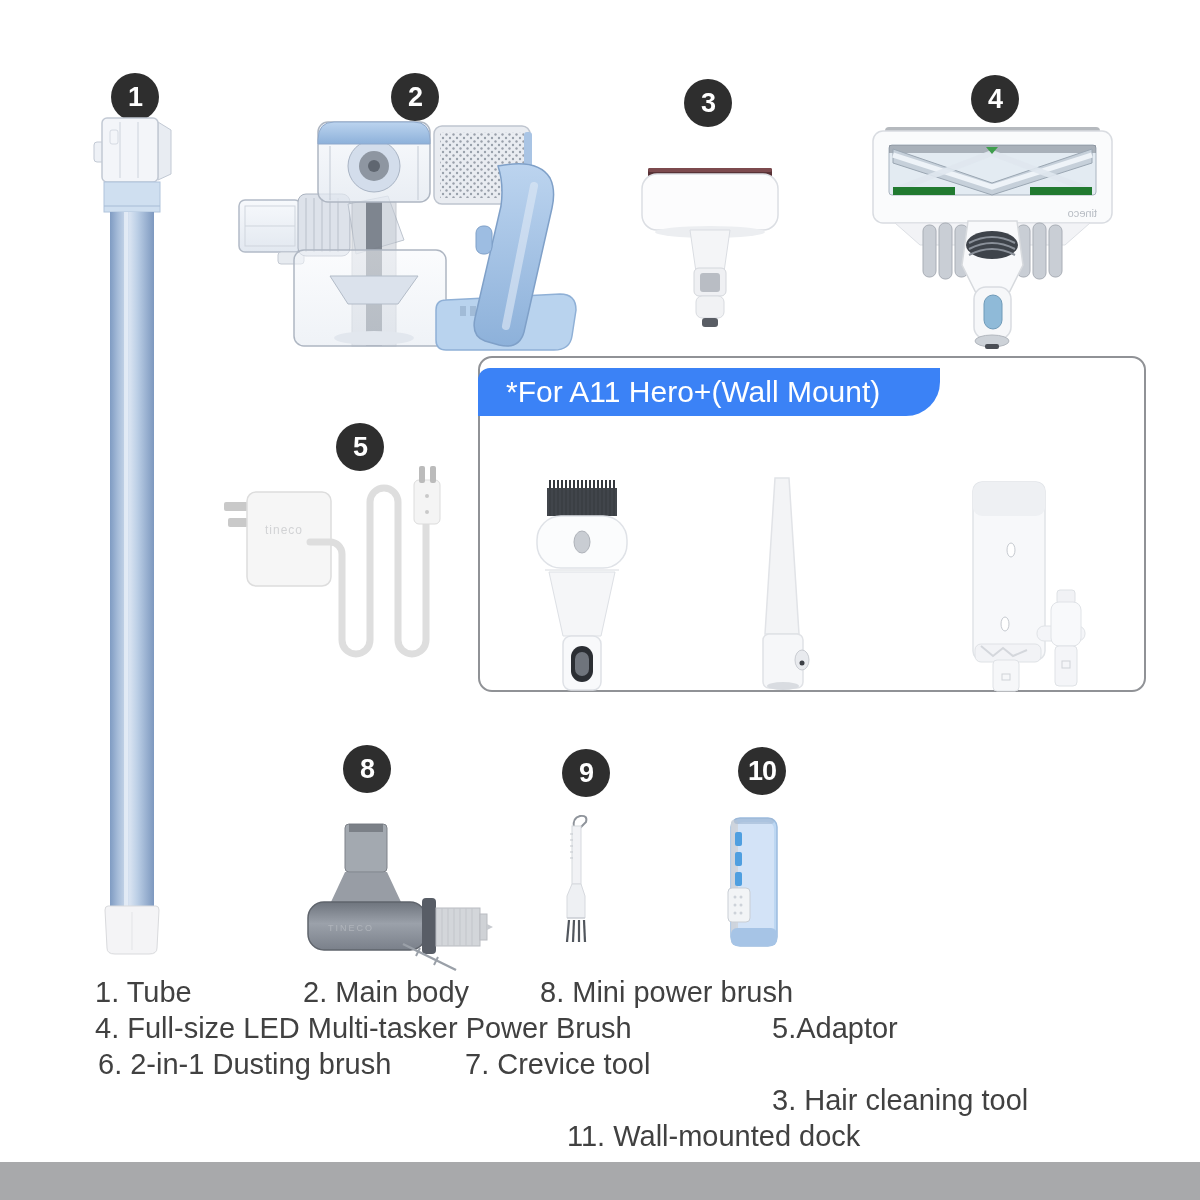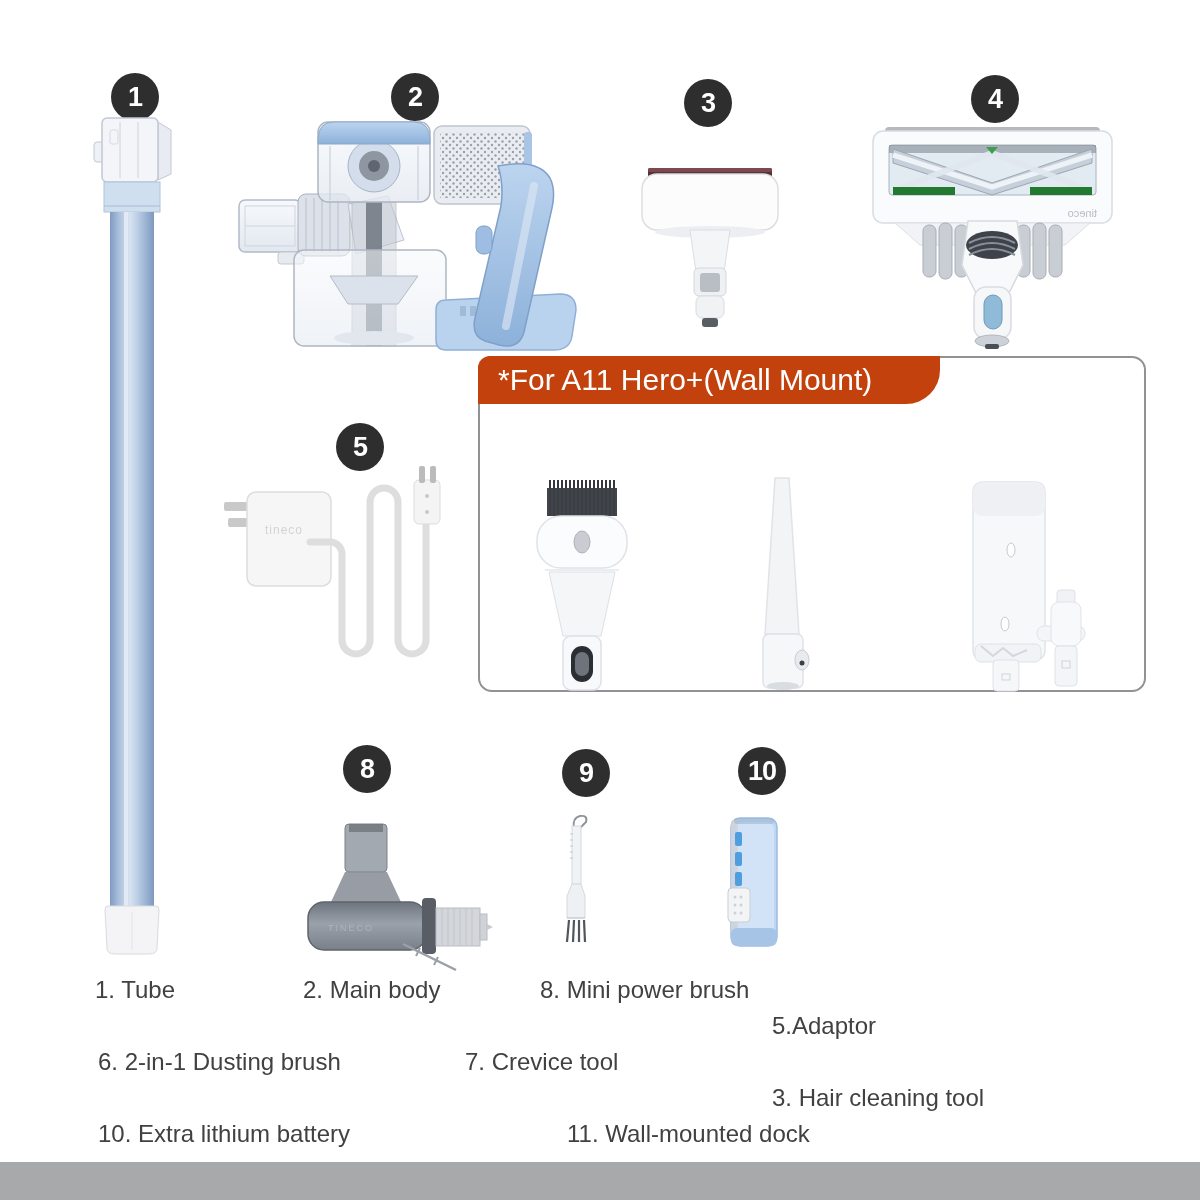--- a/index.html
+++ b/index.html
@@ -3,25 +3,25 @@
 <meta charset="utf-8">
 <style>
   html,body{margin:0;padding:0;background:#fff;}
   #canvas{position:relative;width:1200px;height:1200px;background:#ffffff;overflow:hidden;
           font-family:"Liberation Sans",sans-serif;}
   .badge{position:absolute;width:48px;height:48px;border-radius:50%;background:#2e2e2e;
          color:#ffffff;display:flex;align-items:center;justify-content:center;
          font-size:27px;font-weight:700;letter-spacing:-1px;}
   .hero-box{position:absolute;left:478px;top:356px;width:668px;height:336px;
             border:2px solid #909296;border-radius:14px;background:#ffffff;box-sizing:border-box;}
-  .hero-header{position:absolute;left:478px;top:356px;width:462px;height:48px;
-               background:#c2410c;border-radius:12px 0 34px 0;color:#ffffff;
-               font-size:30px;line-height:48px;padding-left:20px;box-sizing:border-box;
+  .hero-header{position:absolute;left:478px;top:368px;width:462px;height:48px;
+               background:#3b82f6;border-radius:12px 0 34px 0;color:#ffffff;
+               font-size:30px;line-height:48px;padding-left:28px;box-sizing:border-box;
                white-space:nowrap;}
-  .legend-item{position:absolute;color:#414141;font-size:24px;white-space:nowrap;}
+  .legend-item{position:absolute;color:#414141;font-size:29px;white-space:nowrap;}
   .note-bar{position:absolute;left:0;top:1162px;width:1200px;height:38px;background:#a8a9ab;}
   .note-text{position:absolute;left:95px;top:1165px;color:#ffffff;font-size:26px;white-space:nowrap;}
   svg{position:absolute;overflow:visible;}
 </style>
 </head>
 <body>
 
 <div id="canvas">
 
   <div class="badge" style="left:111px;top:73px">1</div>
@@ -288,22 +288,22 @@
       <circle cx="13" cy="89" r="1.5"></circle>
         <circle cx="7" cy="97" r="1.5"></circle>
         <circle cx="13" cy="97" r="1.5"></circle>
       </g>
     <rect x="3" y="112" width="46" height="18" rx="6" fill="#a6c4e6"></rect>
   </svg>
 
   <div class="legend-item" style="left:95px;top:976px">1. Tube</div>
   <div class="legend-item" style="left:303px;top:976px">2. Main body</div>
   <div class="legend-item" style="left:540px;top:976px">8. Mini power brush</div>
+  <div class="legend-item" style="left:95px;top:1012px">4. Full-size LED Multi-tasker Power Brush</div>
   <div class="legend-item" style="left:772px;top:1012px">5.Adaptor</div>
   <div class="legend-item" style="left:98px;top:1048px">6. 2-in-1 Dusting brush</div>
   <div class="legend-item" style="left:465px;top:1048px">7. Crevice tool</div>
   <div class="legend-item" style="left:772px;top:1084px">3. Hair cleaning tool</div>
-  <div class="legend-item" style="left:98px;top:1120px">10. Extra lithium battery</div>
   <div class="legend-item" style="left:567px;top:1120px">11. Wall-mounted dock</div>
 
   <div class="note-bar"></div>
 
 </div>
 
 </body></html>

